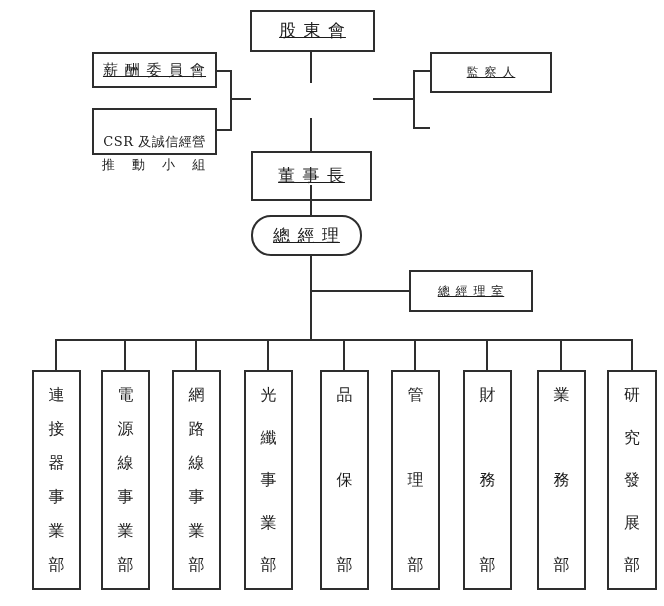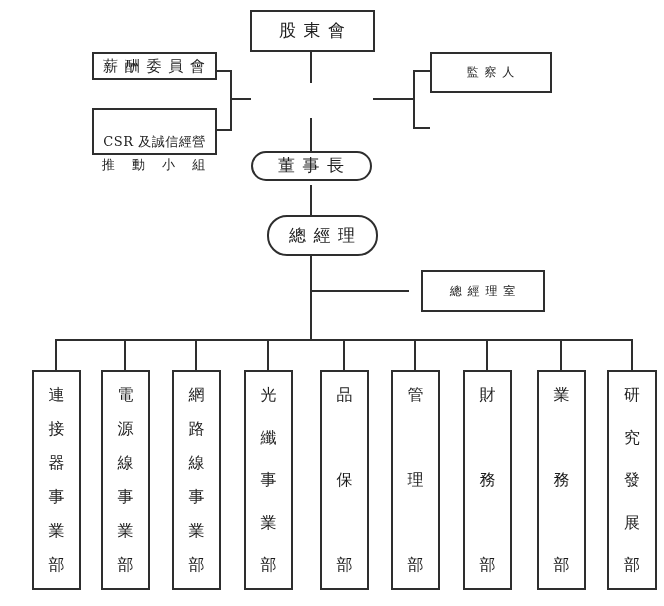--- a/index.html
+++ b/index.html
@@ -24,20 +24,21 @@
     background: var(--background);
     display: flex;
     align-items: center;
     justify-content: center;
     flex-direction: column;
   }
   .lbl {
     white-space: pre;
     letter-spacing: 1px;
     line-height: 1.25;
+    text-decoration: underline;
   }
   .fs17 { font-size: 17px; }
   .fs16 { font-size: 12px; }
   .fs15 { font-size: 15px; }
   .csr-line1 { font-size: 13px; white-space: pre; letter-spacing: 0.5px; margin-top: 44px; }
   .csr-line2 { font-size: 13px; white-space: pre; word-spacing: 9px; letter-spacing: 2px; margin-top: 5px; }
   .dept {
     position: absolute;
     top: 370px;
     width: 49px;
@@ -56,44 +57,44 @@
 </style>
 </head>
 <body>
 
 <div class="canvas">
 
   <div class="box" style="left:250px; top:10px; width:125px; height:42px;">
     <span class="lbl fs17">股 東 會</span>
   </div>
 
-  <div class="box" style="left:92px; top:52px; width:125px; height:28px;">
+  <div class="box" style="left:92px; top:52px; width:125px; height:36px;">
     <span class="lbl fs15">薪 酬 委 員 會</span>
   </div>
 
 
   <div class="box" style="left:430px; top:52px; width:122px; height:41px;">
     <span class="lbl fs16">監 察 人</span>
   </div>
 
   <div class="box" style="left:92px; top:108px; width:125px; height:47px;">
     <span class="csr-line1">CSR 及誠信經營</span>
     <span class="csr-line2">推 動 小 組</span>
   </div>
 
 
-  <div class="box" style="left:251px; top:151px; width:121px; height:30px;border-radius:17px;">
+  <div class="box" style="left:251px; top:151px; width:121px; height:50px;">
     <span class="lbl fs17">董 事 長</span>
   </div>
 
-  <div class="box" style="left:267px; top:215px; width:111px; height:41px;border-radius:20px;">
+  <div class="box" style="left:251px; top:215px; width:111px; height:41px;border-radius:20px;">
     <span class="lbl fs17">總 經 理</span>
   </div>
 
-  <div class="box" style="left:409px; top:270px; width:124px; height:42px;margin-left:12px;">
+  <div class="box" style="left:409px; top:270px; width:124px; height:42px;">
     <span class="lbl fs16">總 經 理 室</span>
   </div>
 
   <div class="dept" style="left:32px;">
       <span class="vchar">連</span>
       <span class="vchar">接</span>
       <span class="vchar">器</span>
       <span class="vchar">事</span>
       <span class="vchar">業</span>
       <span class="vchar">部</span>

